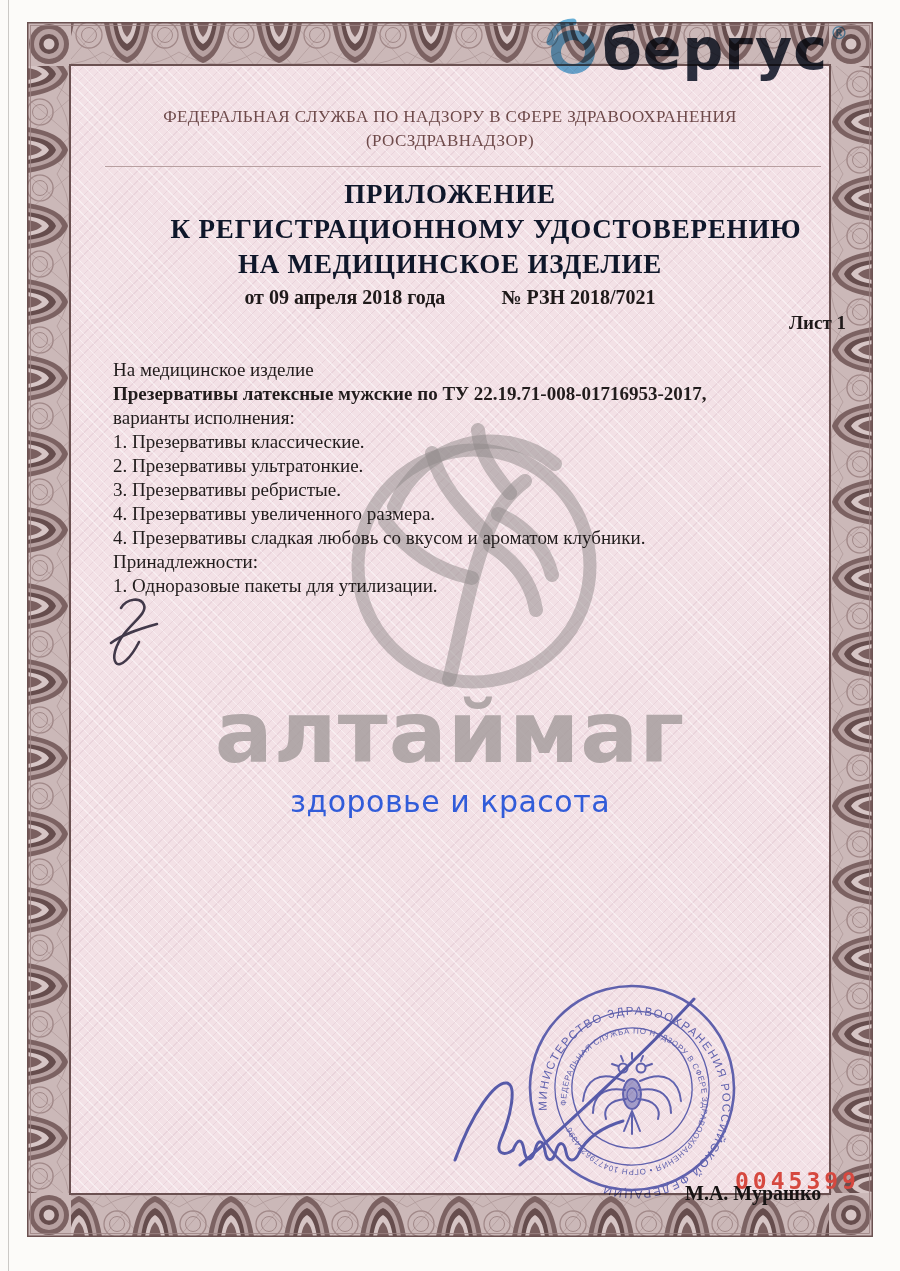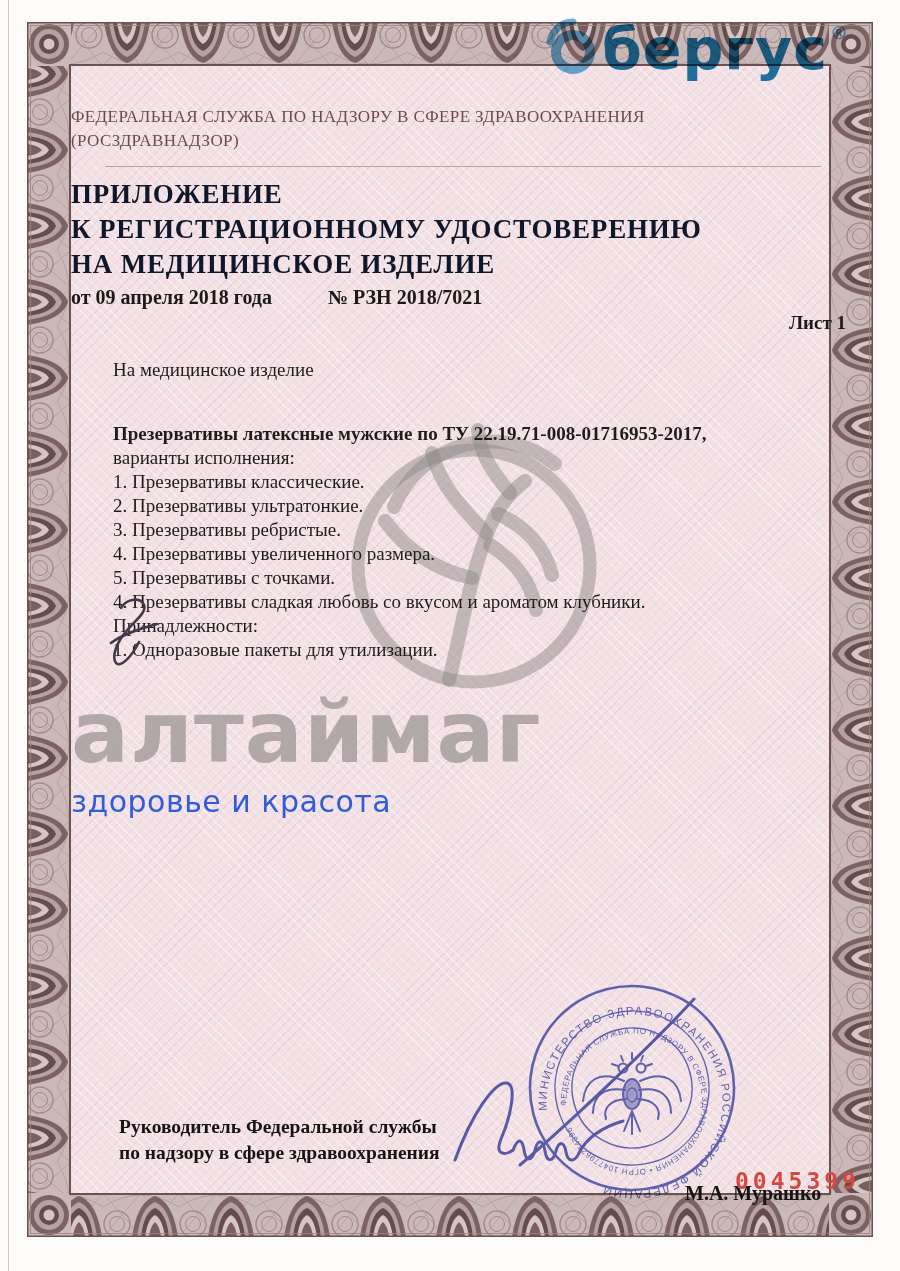--- a/index.html
+++ b/index.html
@@ -12,56 +12,56 @@
   .cert{position:absolute;left:27px;top:22px;width:846px;height:1215px;}
   .border-svg{position:absolute;left:0;top:0;}
   .paper{
     position:absolute;left:44px;top:44px;width:758px;height:1127px;
     background-color:#f3e1e6;
     background-image:
       repeating-linear-gradient(45deg, rgba(255,255,255,.45) 0 1px, rgba(255,255,255,0) 1px 7px),
       repeating-linear-gradient(-45deg, rgba(210,178,192,.28) 0 1px, rgba(255,255,255,0) 1px 7px);
   }
   .abs{position:absolute;}
-  .centered{left:44px;width:758px;}
+  .centered{left:44px;width:758px;text-align:center;}
   .agency{
     font-family:"Liberation Serif", serif;color:#6e4a4a;
     font-size:17px;letter-spacing:.4px;font-weight:500;
   }
   .divider{height:1px;background:#a98e8e;opacity:.8;}
   .doc-title{
     font-family:"Liberation Serif", serif;font-weight:bold;color:#0f172a;
     font-size:27px;letter-spacing:.8px;line-height:35px;
   }
   .dateline{font-size:20px;font-weight:bold;color:#1e1919;}
   .dateline .gap{display:inline-block;width:56px;}
   .sheet{font-size:19px;font-weight:bold;color:#1e1919;text-align:right;margin-left:45px;}
   .bodytext{font-size:19px;color:#211c1c;line-height:24px;}
-  .bodytext .bold{font-weight:bold;margin-top:40px;}
+  .bodytext .bold{font-weight:bold;}
   .wm-brand{
     font-family:"DejaVu Sans", sans-serif;font-weight:bold;
     font-size:86px;color:#a29a9a;opacity:.8;letter-spacing:1px;
   }
   .wm-tagline{
     font-family:"DejaVu Sans", sans-serif;
     font-size:30px;color:#1d4ed8;opacity:.9;letter-spacing:.5px;
   }
   .signer{font-size:19.5px;font-weight:bold;color:#161313;line-height:26px;}
   .signer-name{font-size:20px;font-weight:bold;color:#161313;}
   .serial{
     font-family:"DejaVu Sans Mono", monospace;font-weight:bold;
     font-size:23px;color:#d6483f;letter-spacing:4px;
   }
   .brand-top{
     position:absolute;left:542px;top:14px;display:flex;align-items:flex-start;
     mix-blend-mode:multiply;opacity:.88;z-index:30;
   }
   .brand-top-text{
     font-family:"DejaVu Sans", sans-serif;font-weight:bold;
-    font-size:57px;line-height:70px;color:#0369a1;letter-spacing:1px;
+    font-size:57px;line-height:70px;color:#0f172a;letter-spacing:1px;
   }
   .brand-top-reg{
     font-family:"DejaVu Sans", sans-serif;font-weight:bold;
     font-size:18px;color:#55a7d6;margin-top:8px;margin-left:2px;
   }
   .stamp-wrap{position:absolute;mix-blend-mode:multiply;}
 </style>
 </head>
 <body>
 
@@ -134,37 +134,36 @@
   </svg>
 
   <div class="abs centered wm-brand" style="top:660px;">алтаймаг</div>
   <div class="abs centered wm-tagline" style="top:762px;">здоровье и красота</div>
 
   <div class="abs centered agency" style="top:85px;">ФЕДЕРАЛЬНАЯ СЛУЖБА ПО НАДЗОРУ В СФЕРЕ ЗДРАВООХРАНЕНИЯ</div>
   <div class="abs centered agency" style="top:109px;">(РОСЗДРАВНАДЗОР)</div>
   <div class="abs divider" style="left:78px;top:144px;width:716px;"></div>
 
   <div class="abs centered doc-title" style="top:155px;">ПРИЛОЖЕНИЕ</div>
-  <div class="abs centered doc-title" style="top:190px;">К РЕГИСТРАЦИОННОМУ УДОСТОВЕРЕНИЮ</div>
+  <div class="abs centered doc-title" style="top:190px;padding-left:36px;">К РЕГИСТРАЦИОННОМУ УДОСТОВЕРЕНИЮ</div>
   <div class="abs centered doc-title" style="top:225px;">НА МЕДИЦИНСКОЕ ИЗДЕЛИЕ</div>
 
   <div class="abs centered dateline" style="top:264px;">
     <span>от  09 апреля 2018 года</span><span class="gap"></span><span>№  РЗН 2018/7021</span>
   </div>
   <div class="abs sheet" style="left:44px;top:290px;width:730px;">Лист  1</div>
 
   <div class="abs bodytext" style="left:86px;top:336px;width:680px;">
     <div>На медицинское изделие</div>
     <div class="bold">Презервативы латексные мужские по ТУ 22.19.71-008-01716953-2017,</div>
     <div>варианты исполнения:</div>
     <div>1. Презервативы классические.</div>
     <div>2. Презервативы ультратонкие.</div>
     <div>3. Презервативы ребристые.</div>
     <div>4. Презервативы увеличенного размера.</div>
-    <div>5. Презервативы с точками.</div>
     <div>4. Презервативы сладкая любовь со вкусом и ароматом клубники.</div>
     <div>Принадлежности:</div>
     <div>1. Одноразовые пакеты для утилизации.</div>
   </div>
 
   <svg class="abs" style="left:80px;top:572px;" width="56" height="84" viewBox="0 0 56 84">
     <g fill="none" stroke="#42394a" stroke-width="2.6" stroke-linecap="round">
       <path d="M14 14 C20 4 34 3 37 11 C40 19 27 27 17 40 C8 52 5 64 9 69 C13 74 24 64 32 48"></path>
       <path d="M4 49 C16 40 32 35 50 30"></path>
     </g>
@@ -206,24 +205,20 @@
 
         <g fill="none" stroke="#3f4cb0" stroke-width="3" stroke-linecap="round">
           <path d="M18 207 C35 160 58 128 70 130 C80 132 74 163 64 186 C58 200 66 204 76 197"></path>
           <path d="M76 197 c5 -12 9 -12 11 0 c2 12 8 12 11 0 c3 -11 8 -11 10 1 c2 12 8 11 11 0 c3 -10 8 -10 10 1 c2 11 9 10 13 1 c8 -16 24 -26 44 -32"></path>
           <path d="M83 212 C130 172 212 95 257 46"></path>
         </g>
       </g>
     </svg>
   </div>
 
-  <div class="abs signer" style="left:92px;top:1092px;">
-    <div>Руководитель Федеральной службы</div>
-    <div>по надзору в сфере здравоохранения</div>
-  </div>
   <div class="abs signer-name" style="left:658px;top:1114px;margin-top:46px;">М.А. Мурашко</div>
   <div class="abs serial" style="left:708px;top:1146px;">0045399</div>
 
 </div>
 
 <div class="brand-top">
   <svg width="60" height="66" viewBox="0 0 60 66">
     <g fill="none" stroke="#55a7d6" stroke-linecap="round">
       <circle cx="31" cy="38" r="17" stroke-width="10"></circle>
       <path d="M31 8 C18 8 10 18 8 28" stroke-width="7"></path>

